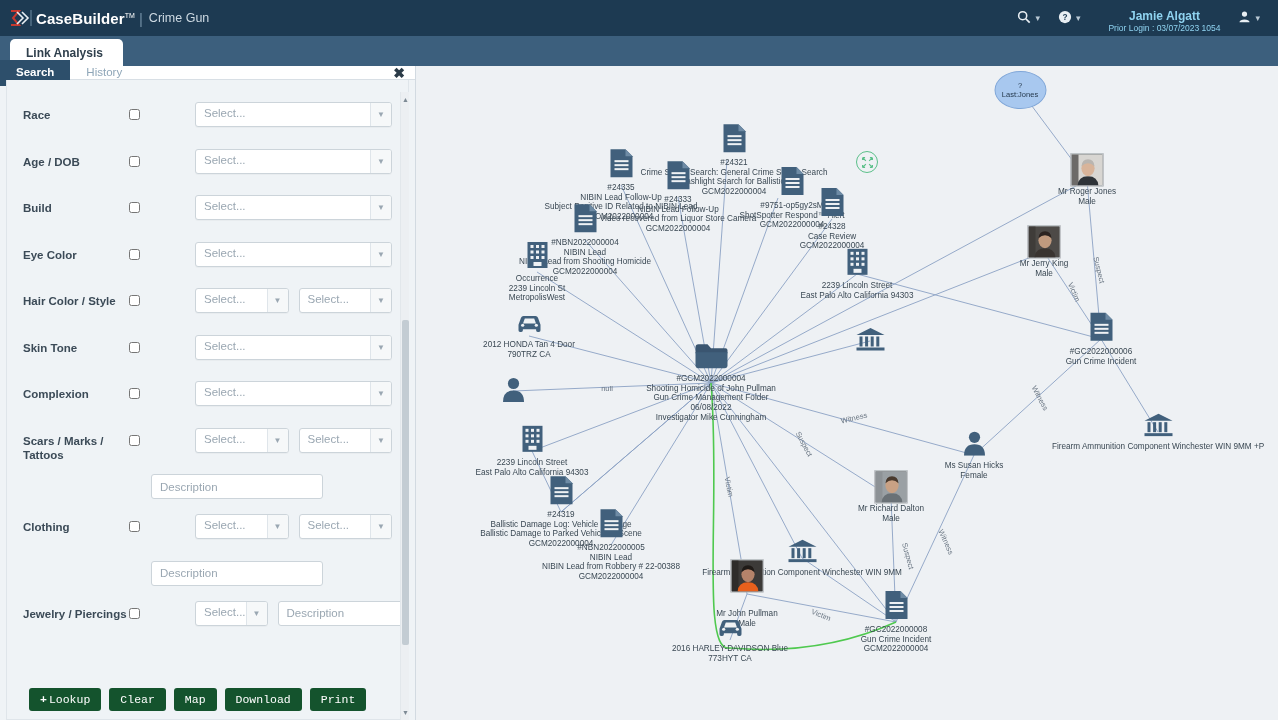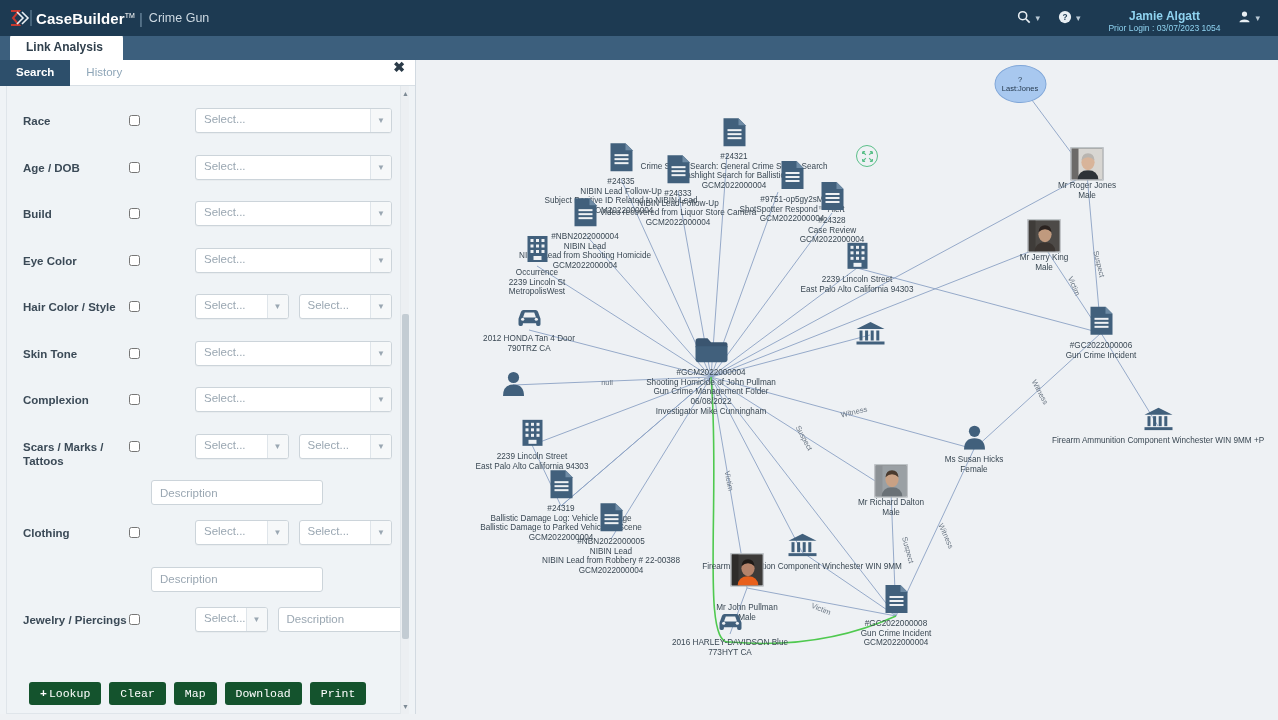--- a/index.html
+++ b/index.html
@@ -42,45 +42,45 @@
     display: flex; align-items: center; gap: 4px;
     padding: 4px 8px; cursor: pointer; color: #e8eef3; font-size: 13px;
   }
   .nav-ico-btn .caret { font-size: 9px; color: #b9c8d4; }
   .user-block { text-align: center; margin: 0 8px 0 18px; line-height: 1.15; }
   .user-name { font-size: 12px; color: #8fd3f0; font-weight: bold; margin-top: 8px; }
   .user-login { font-size: 8.5px; color: #8fd3f0; }
 
   
   .tabstrip {
-    height: 24px; background: #3c5f7d;
+    height: 30px; background: #3c5f7d;
     display: flex; align-items: flex-end; padding-left: 10px;
   }
   .tab {
     background: #fff; color: #30404d; font-size: 12px; font-weight: bold;
     padding: 8px 20px 7px 16px; border-radius: 5px 5px 0 0;
     cursor: pointer; line-height: 1;
   }
 
   
   .workspace { display: flex; height: 654px; background: #f3f6f8; }
 
   
   .leftpanel {
     width: 416px; flex: 0 0 416px;
     background: #eff3f6;
     border-right: 1px solid #d2dae1;
     display: flex; flex-direction: column;
     position: relative;
   }
   .panel-tabs {
-    display: flex; 
+    display: flex; align-items: center;
     background: #fff;
     border-bottom: 1px solid #d8dfe5;
-    height: 26px; position: relative;
+    height: 14px; position: relative;
   }
   .ptab {
     font-size: 11.5px; padding: 6px 16px; cursor: pointer; line-height: 1;
     height: 26px; display:flex; align-items:center;
   }
   .ptab.active { background: #2d4f6b; color: #fff; font-weight: bold; }
   .ptab.inactive { color: #8fa6b8; }
   .panel-close {
     margin-left: auto; margin-right: 10px; cursor: pointer;
     font-size: 14px; font-weight: bold; color: #2b3b48; line-height: 1;

